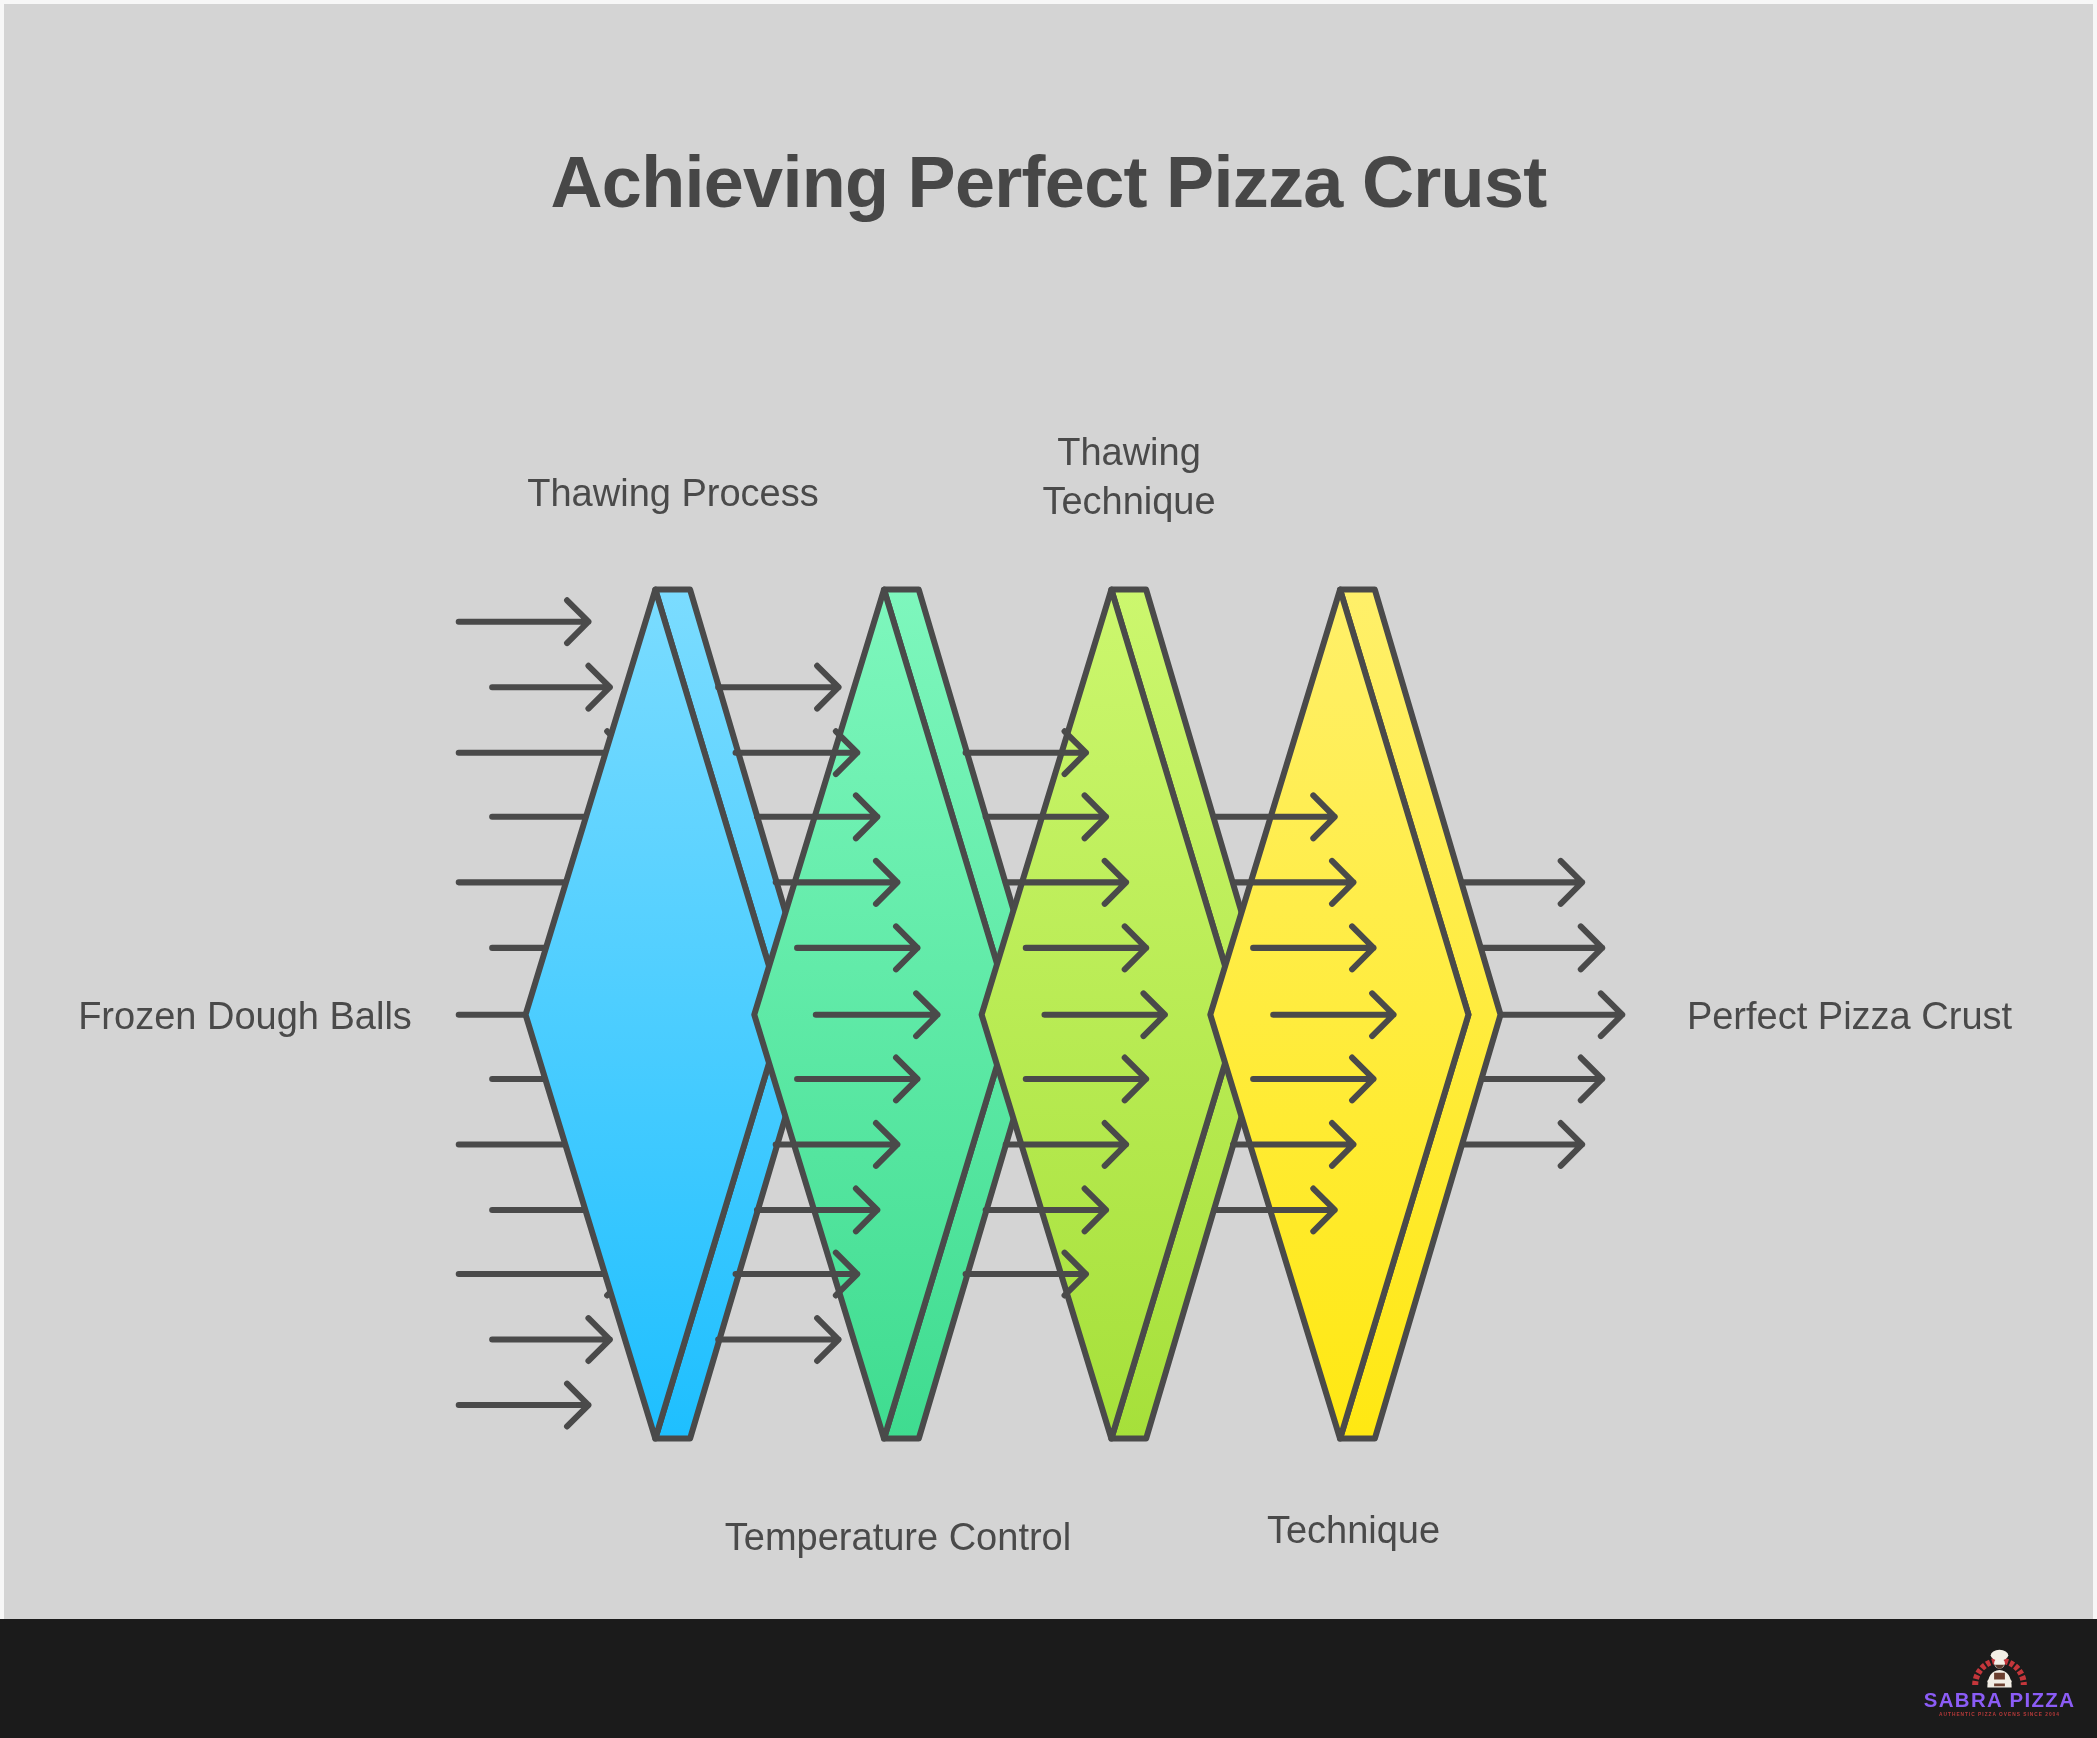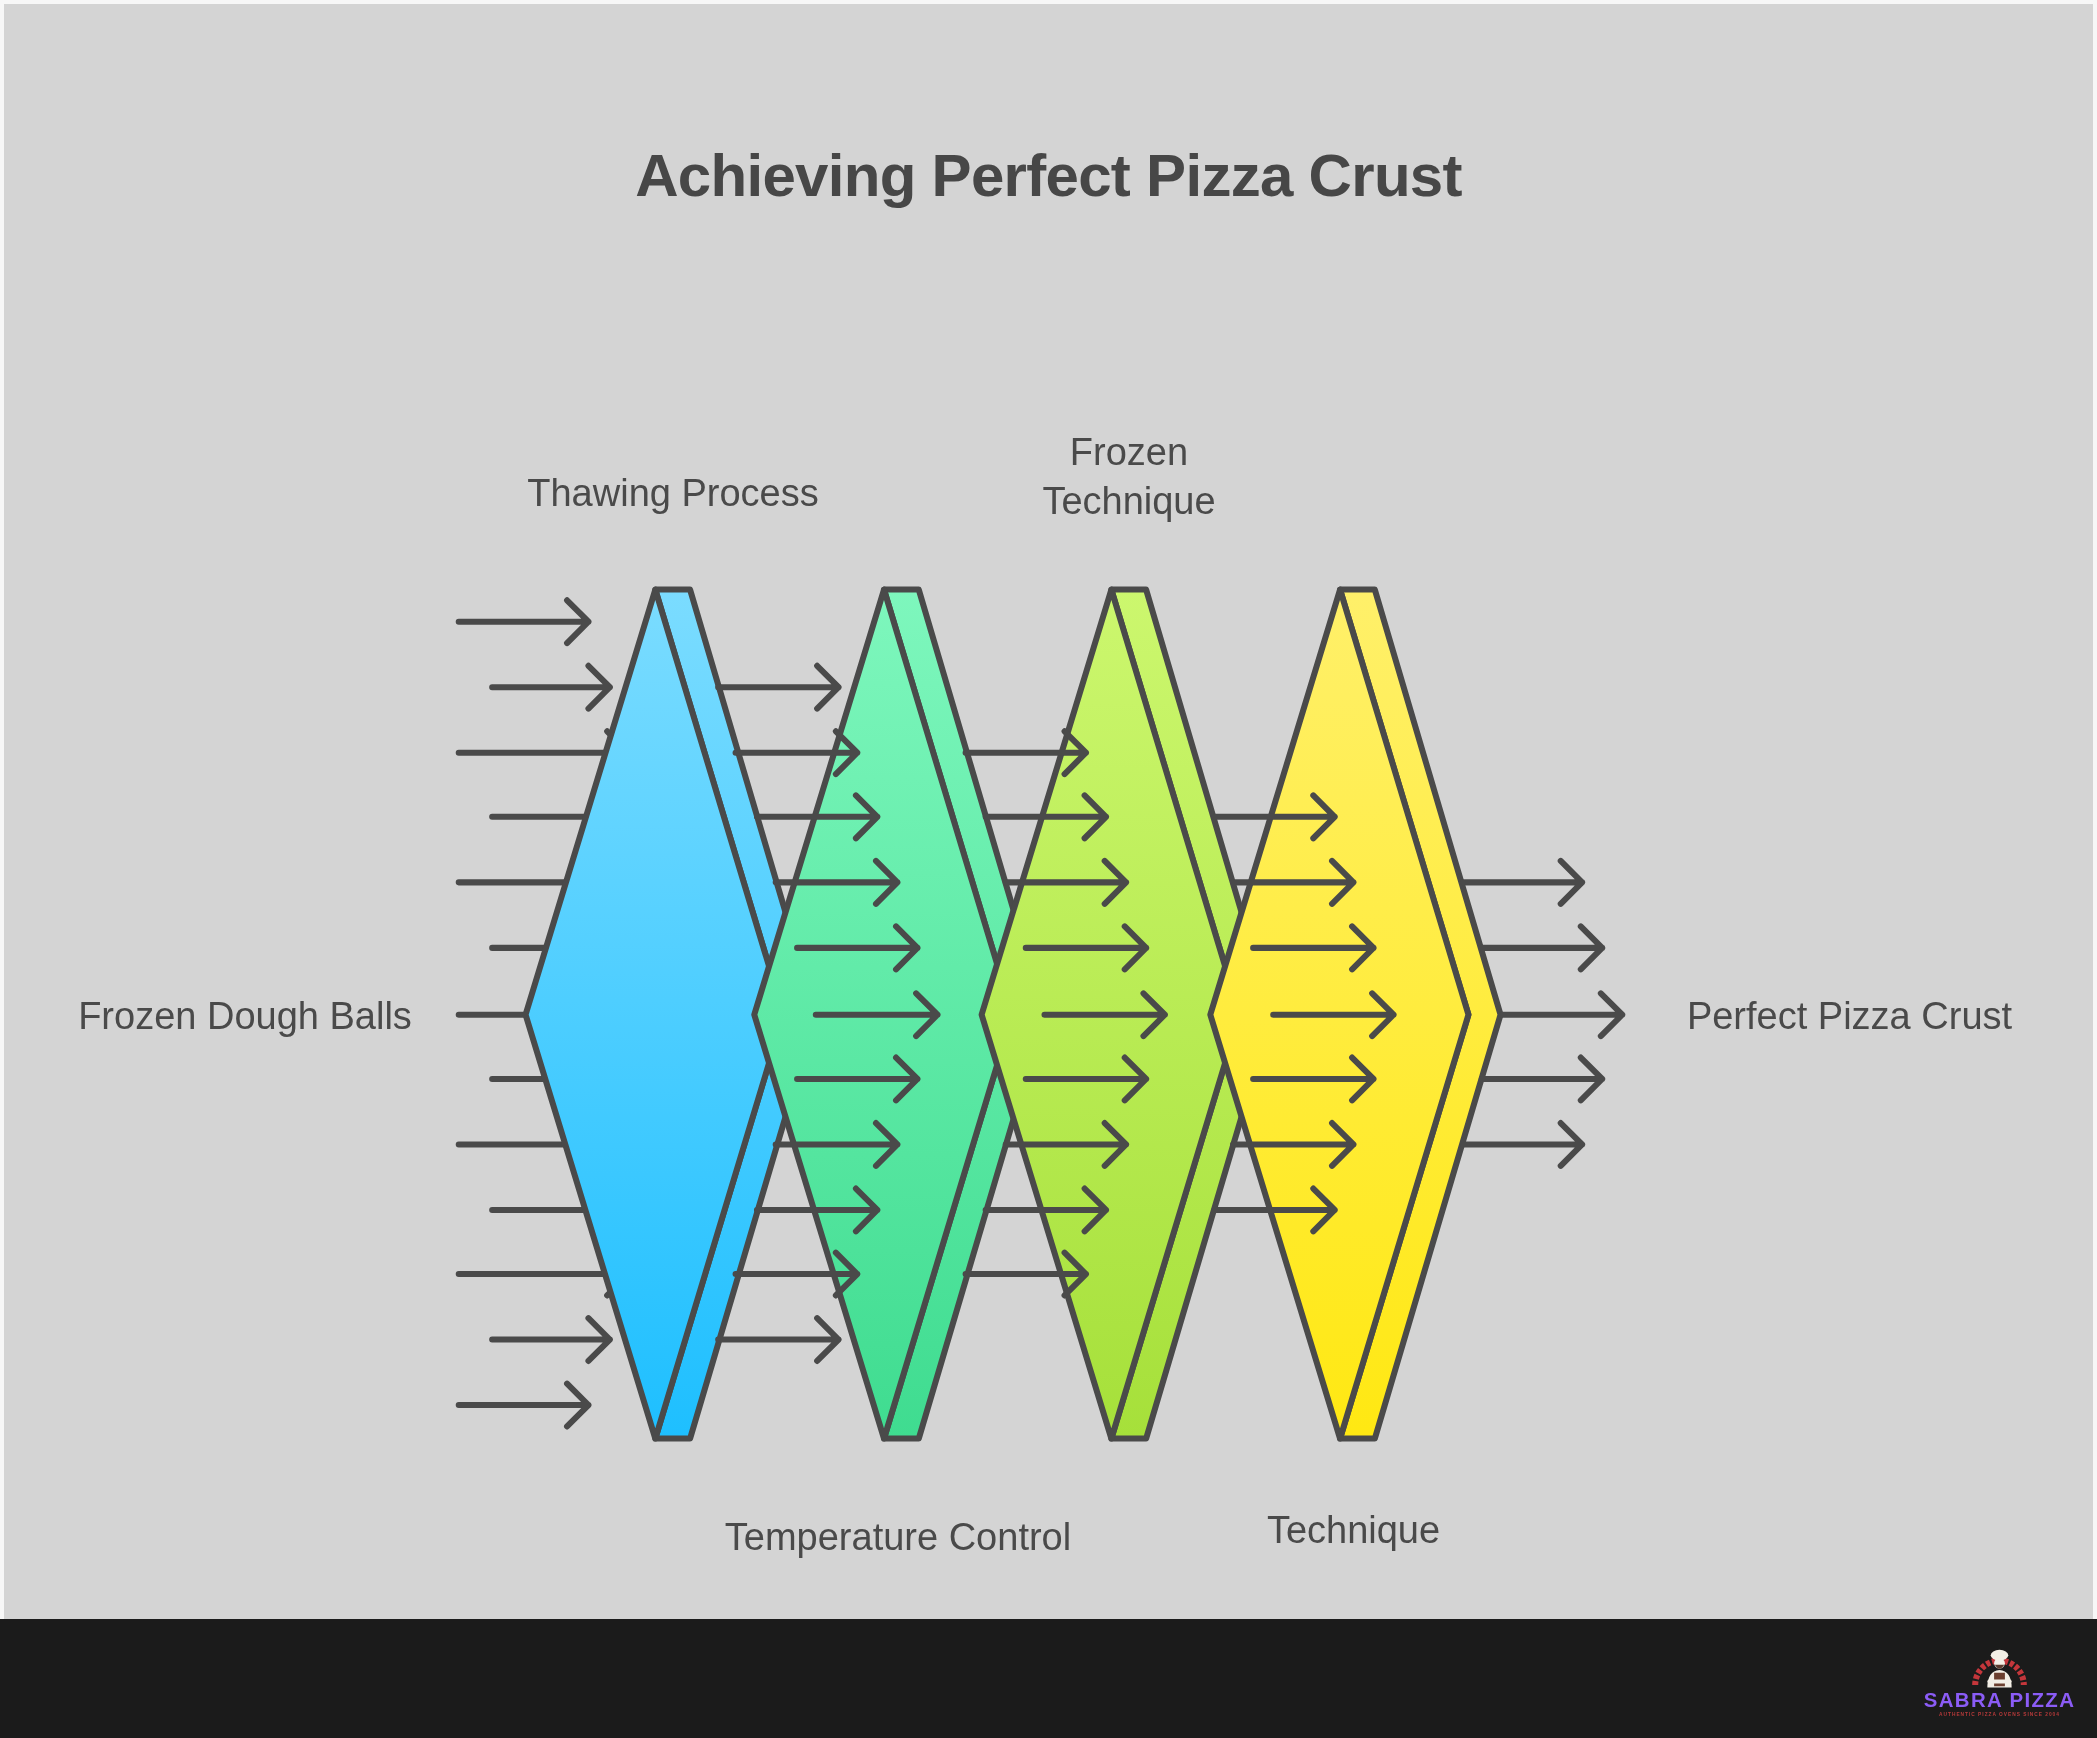--- a/index.html
+++ b/index.html
@@ -14,21 +14,21 @@
     background: #d4d4d4;
   }
   .footer {
     position: absolute; left: 0; top: 1619px;
     width: 2097px; height: 119px;
     background: #1b1b1b;
   }
   svg.diagram { position: absolute; left: 0; top: 0; }
   .title {
     position: absolute; left: 0; width: 2097px; top: 141px;
-    text-align: center; font-weight: bold; font-size: 60px;
+    text-align: center; font-weight: bold; font-size: 72px;
     color: #474747; letter-spacing: -0.7px;
   }
   .label {
     position: absolute; color: #4a4a4a; font-size: 38px;
     line-height: 49px; text-align: center; white-space: nowrap;
   }
   .logo {
     position: absolute; left: 1918px; top: 1639px; width: 163px; height: 88px;
   }
   .logo-text {
@@ -138,21 +138,21 @@
 <div class="label" style="left:68px; top:992px; width:354px;">Frozen Dough Balls</div>
 <div class="label" style="left:1659px; top:992px; width:381px;">Perfect Pizza Crust</div>
 
 <div class="label" style="left:503px; top:469px; width:340px;">
   <div>Thawing Process</div>
 </div>
 <div class="label" style="left:694px; top:1513px; width:408px;">
   <div>Temperature Control</div>
 </div>
 <div class="label" style="left:966px; top:428px; width:326px;">
-  <div>Frozen</div>
+  <div>Thawing</div>
   <div>Technique</div>
 </div>
 <div class="label" style="left:1197px; top:1506px; width:313px;">
   <div>Technique</div>
 </div>
 
 <div class="footer"></div>
 
 <div class="logo">
   <svg width="163" height="54" viewBox="0 0 240 80">

